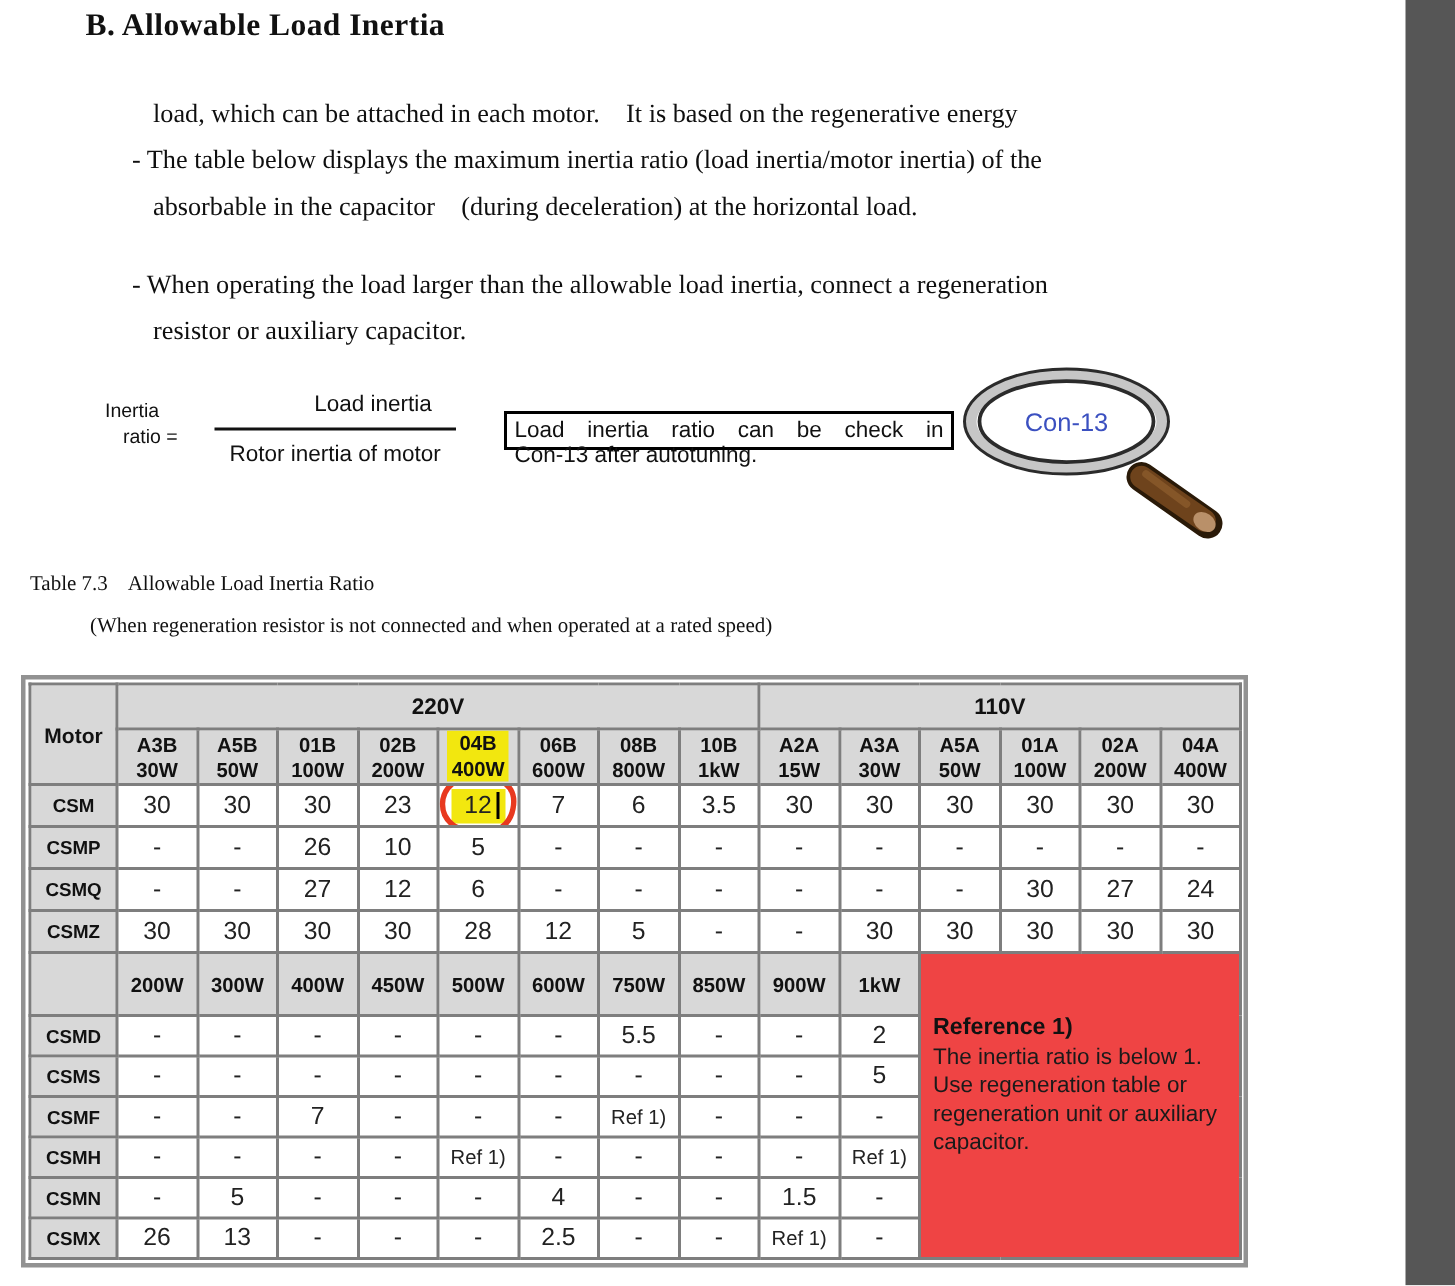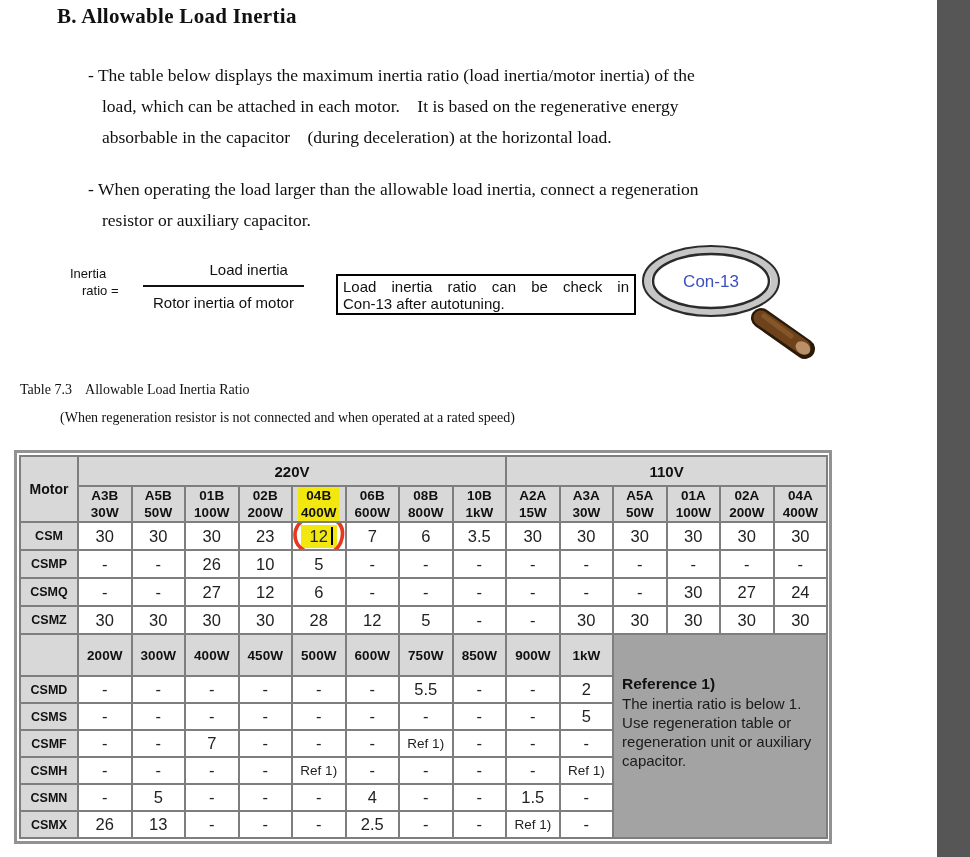--- a/index.html
+++ b/index.html
@@ -16,21 +16,21 @@
   #para1{top:60px;}
   #para2{top:174px;}
   .para .cont{padding-left:14px;}
 
   #formula-lhs{position:absolute;left:70px;top:265px;font-size:13px;line-height:17px;}
   #formula-lhs .l2{padding-left:12px;}
   #fraction{position:absolute;left:143px;top:261px;font-size:15px;text-align:right;}
   #fraction .num{display:block;padding:0 16px 7px;}
   #fraction .den{display:block;border-top:2px solid #111;padding:7px 10px 0;}
 
-  #note-box{position:absolute;left:336px;top:274px;width:300px;height:41px;box-sizing:border-box;
+  #note-box{position:absolute;left:336px;top:274px;width:300px;height:26px;box-sizing:border-box;
             border:2px solid #000;padding:2px 5px;font-size:15px;line-height:17px;}
   #note-box .note-l1{text-align:justify;text-align-last:justify;}
 
   #magnifier{position:absolute;left:633px;top:246px;overflow:visible;}
 
   #table-caption{position:absolute;left:20px;top:376px;font-size:14px;font-weight:normal;line-height:28px;}
   #table-caption .c2{padding-left:40px;}
 
   #table-frame{position:absolute;left:14px;top:450px;width:808px;border:3px solid #929292;
                padding:2px;background:#fff;}
@@ -43,35 +43,35 @@
   .colhdr div{font-size:13.5px;font-weight:bold;line-height:17px;}
   .rowh{font-size:12.5px;font-weight:bold;}
   td.data{font-size:16.5px;color:#222;}
   td.data.ref{font-size:13.5px;margin-left:33px;}
   .hlh{background:var(--hl,#f2e70f);display:inline-block;padding:0 3px;}
   td.circled{position:relative;}
   .hlv{background:var(--hl,#f2e70f);display:inline-block;position:relative;padding:2px 9px 2px 9px;}
   .caret{position:absolute;right:4px;top:2px;width:2px;height:18px;background:#000;}
   .circle-svg{position:absolute;left:50%;top:50%;width:56px;height:46px;
               transform:translate(-50%,-52%);overflow:visible;pointer-events:none;}
-  .refcell{text-align:left;vertical-align:middle;padding:0 2px 28px 8px;background:#a3a3a3;}
+  .refcell{text-align:left;vertical-align:middle;padding:0 2px 28px 8px;background:#ef4444;}
   .refcell .reft{font-weight:bold;font-size:15.5px;line-height:20px;}
   .refcell .line{font-size:15px;line-height:19px;color:#1a1a1a;}
 </style>
 </head>
 <body>
 
 <div id="page">
   <div id="page-edge"></div>
 
   <div id="doc-title" class="serif pre">B. Allowable Load Inertia</div>
 
   <div id="para1" class="para serif">
+    <div class="pre cont">load, which can be attached in each motor.    It is based on the regenerative energy</div>
     <div class="pre">- The table below displays the maximum inertia ratio (load inertia/motor inertia) of the</div>
-    <div class="pre cont">load, which can be attached in each motor.    It is based on the regenerative energy</div>
     <div class="pre cont">absorbable in the capacitor    (during deceleration) at the horizontal load.</div>
   </div>
 
   <div id="para2" class="para serif">
     <div class="pre">- When operating the load larger than the allowable load inertia, connect a regeneration</div>
     <div class="pre cont">resistor or auxiliary capacitor.</div>
   </div>
 
   <div id="formula-lhs">
     <div>Inertia</div>

